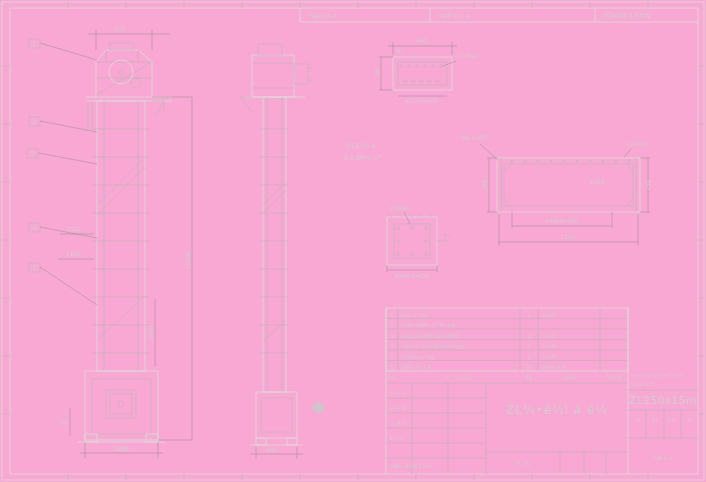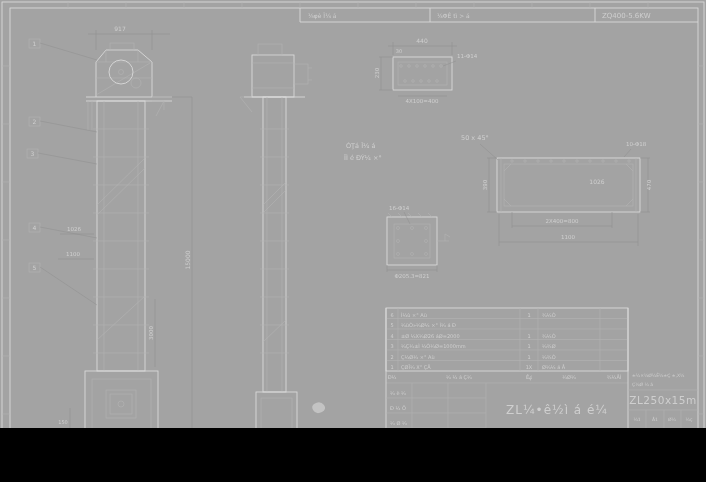--- a/index.html
+++ b/index.html
@@ -1,16 +1,16 @@
 <!DOCTYPE html>
 <html><head>
 <meta charset="utf-8">
 <style>
   html,body{margin:0;padding:0;background:#000;}
-  .page{position:relative;width:706px;height:428px;background:#a3a3a3;overflow:hidden;}
+  .page{position:relative;width:706px;height:482px;background:#f9a8d4;overflow:hidden;}
   svg{display:block;}
   .s  {stroke:#d9d9d9;stroke-width:.9;fill:none;}
   .sn {stroke:#b5b5b5;stroke-width:.55;fill:none;}
   .dim{stroke:#8f8f8f;stroke-width:.5;fill:none;}
   text{font-family:"DejaVu Sans", sans-serif;fill:#cfcfcf;font-size:6px;}
   .t45{font-size:4.5px;} .t5{font-size:5px;} .t55{font-size:5.5px;}
   .t6{font-size:6px;} .t65{font-size:6.5px;} .t7{font-size:7px;}
   .t10{font-size:10.5px;letter-spacing:.5px;} .t12{font-size:12px;letter-spacing:1px;}
   .mid{text-anchor:middle;}
 </style>

